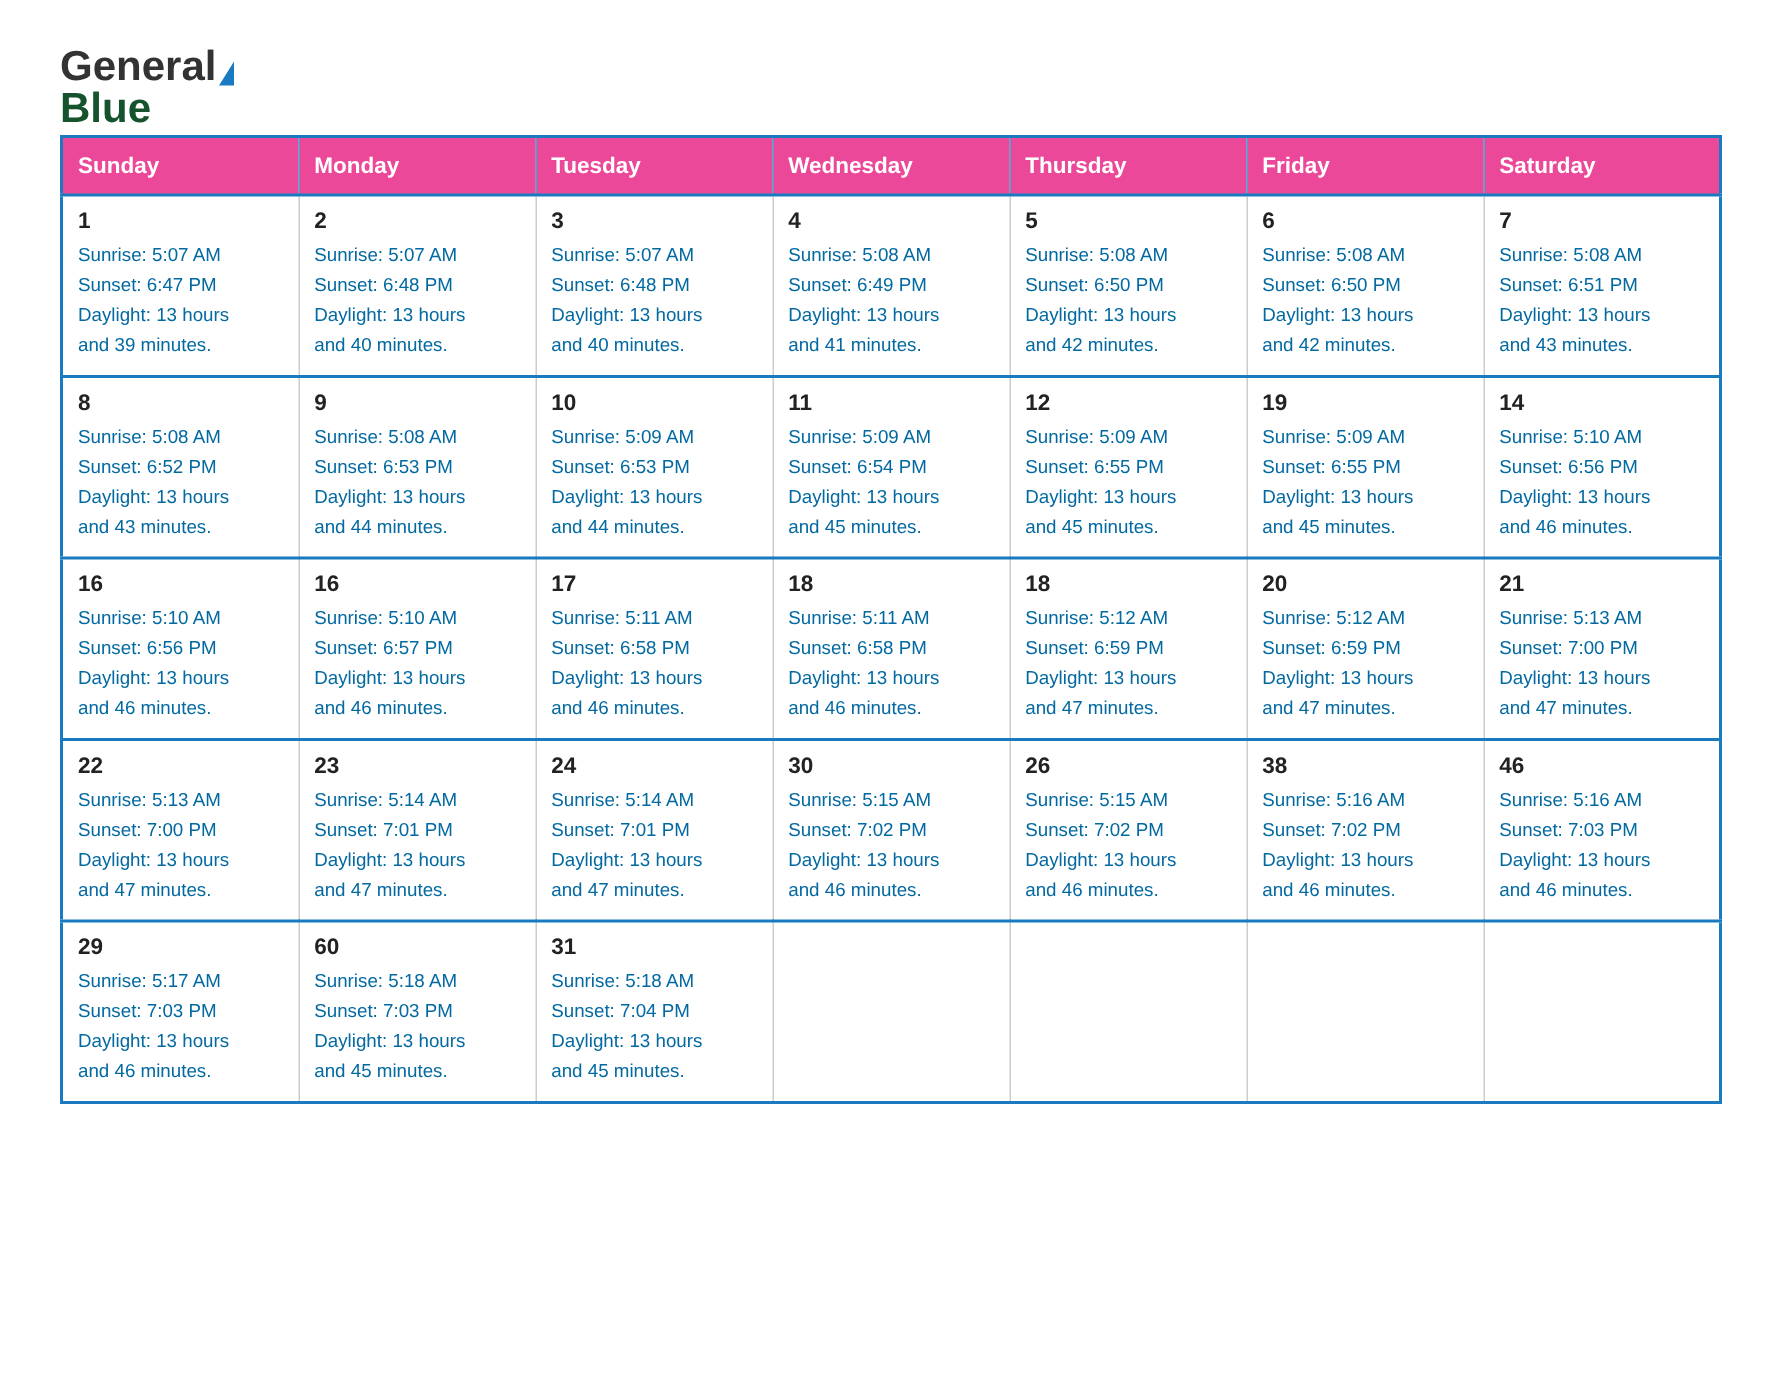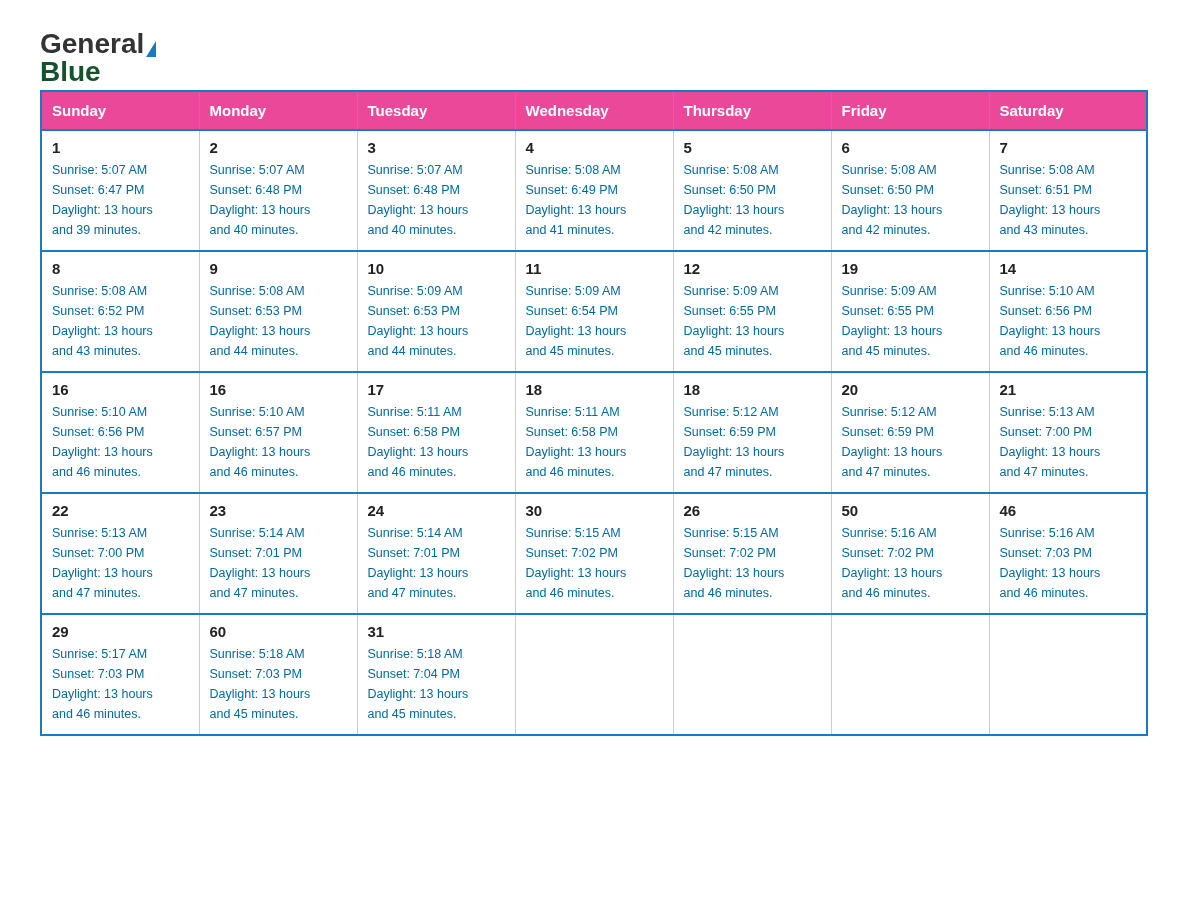--- a/index.html
+++ b/index.html
@@ -234,21 +234,21 @@
         </td>
         <td>
           <span class="day-number">30</span>
           <div class="day-info">Sunrise: 5:15 AM<br>Sunset: 7:02 PM<br>Daylight: 13 hours<br>and 46 minutes.</div>
         </td>
         <td>
           <span class="day-number">26</span>
           <div class="day-info">Sunrise: 5:15 AM<br>Sunset: 7:02 PM<br>Daylight: 13 hours<br>and 46 minutes.</div>
         </td>
         <td>
-          <span class="day-number">50</span>
+          <span class="day-number">38</span>
           <div class="day-info">Sunrise: 5:16 AM<br>Sunset: 7:02 PM<br>Daylight: 13 hours<br>and 46 minutes.</div>
         </td>
         <td>
           <span class="day-number">46</span>
           <div class="day-info">Sunrise: 5:16 AM<br>Sunset: 7:03 PM<br>Daylight: 13 hours<br>and 46 minutes.</div>
         </td>
       </tr>
       <tr>
         <td>
           <span class="day-number">29</span>

